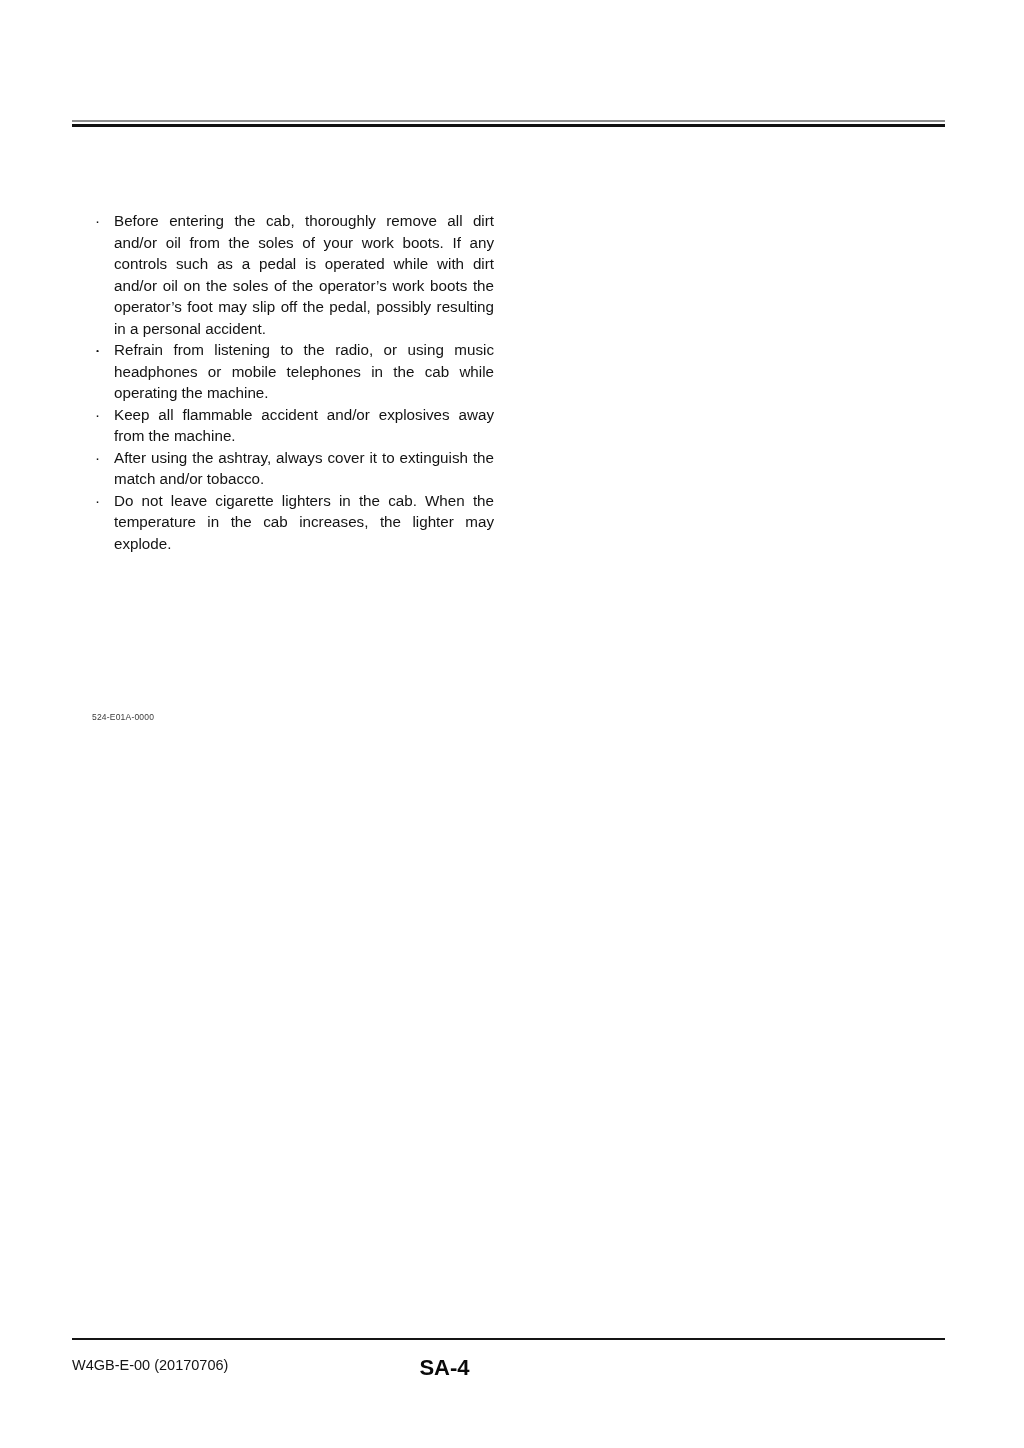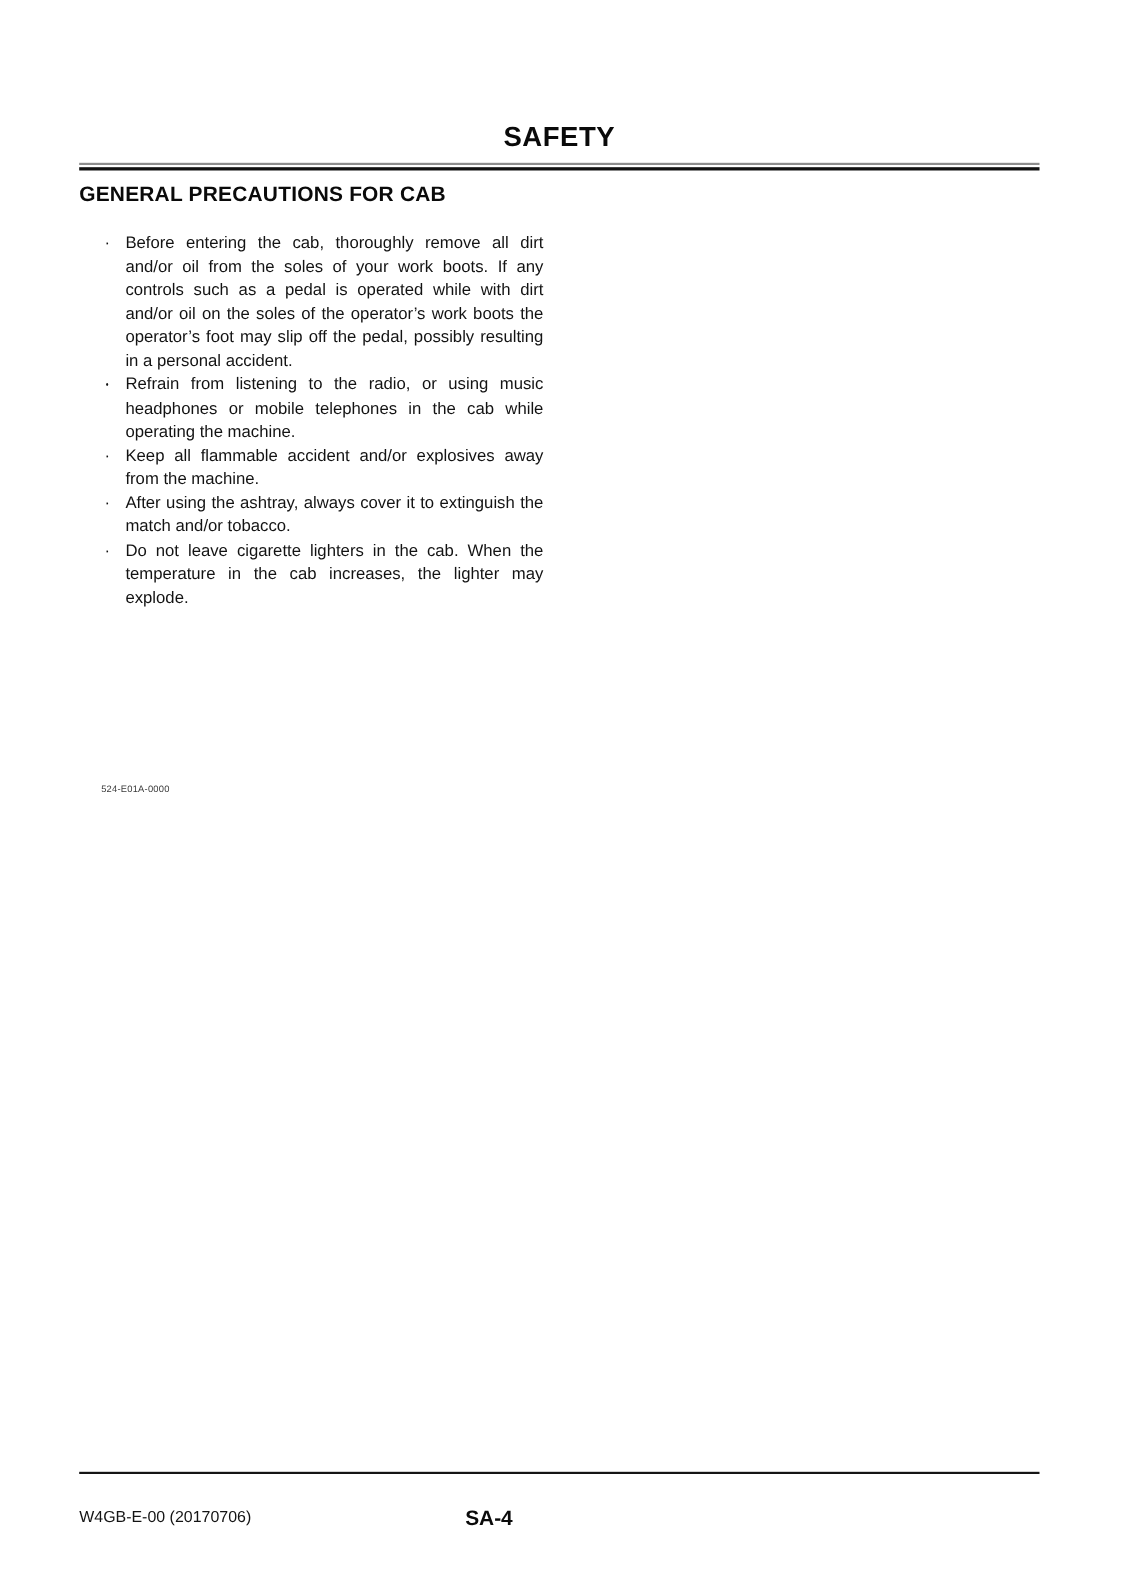--- a/index.html
+++ b/index.html
@@ -114,58 +114,56 @@
     left: 72px;
     top: 1338px;
     width: 873px;
   }
   .footer-rule {
     height: 2px;
     background: #151515;
   }
   .footer-row {
     position: relative;
-    margin-top: 32px;
+    margin-top: 17px;
     height: 24px;
   }
   .footer-docid {
     position: absolute;
     left: 0;
     top: 0;
     font-size: 14.5px;
     color: #141414;
     white-space: nowrap;
   }
   .footer-pageno {
     position: absolute;
     left: 0;
     top: -2px;
     width: 873px;
     text-align: center;
-    font-size: 19px;
+    font-size: 22px;
     font-weight: bold;
     color: #0a0a0a;
     transform: translateX(-64px);
   }
 </style>
 </head>
 <body>
 
 <div class="page">
 
   <div class="page-header">
-    <div class="doc-title">SAFETY</div>
     <div class="header-rules">
       <div class="rule-thin"></div>
       <div class="rule-gap"></div>
       <div class="rule-thick"></div>
     </div>
   </div>
 
-  <div class="section-heading">GENERAL PRECAUTIONS FOR CAB</div>
 
   <div class="body-column">
     <ul class="bullet-list">
       <li class="bullet-item">
         <span class="bullet-mark">·</span>
         <span>Before entering the cab, thoroughly remove all dirt and/or oil from the soles of your work boots. If any controls such as a pedal is operated while with dirt and/or oil on the soles of the operator’s work boots the operator’s foot may slip off the pedal, possibly resulting in a personal accident.</span>
       </li>
       <li class="bullet-item">
         <span class="bullet-mark">·</span>
       </li>

